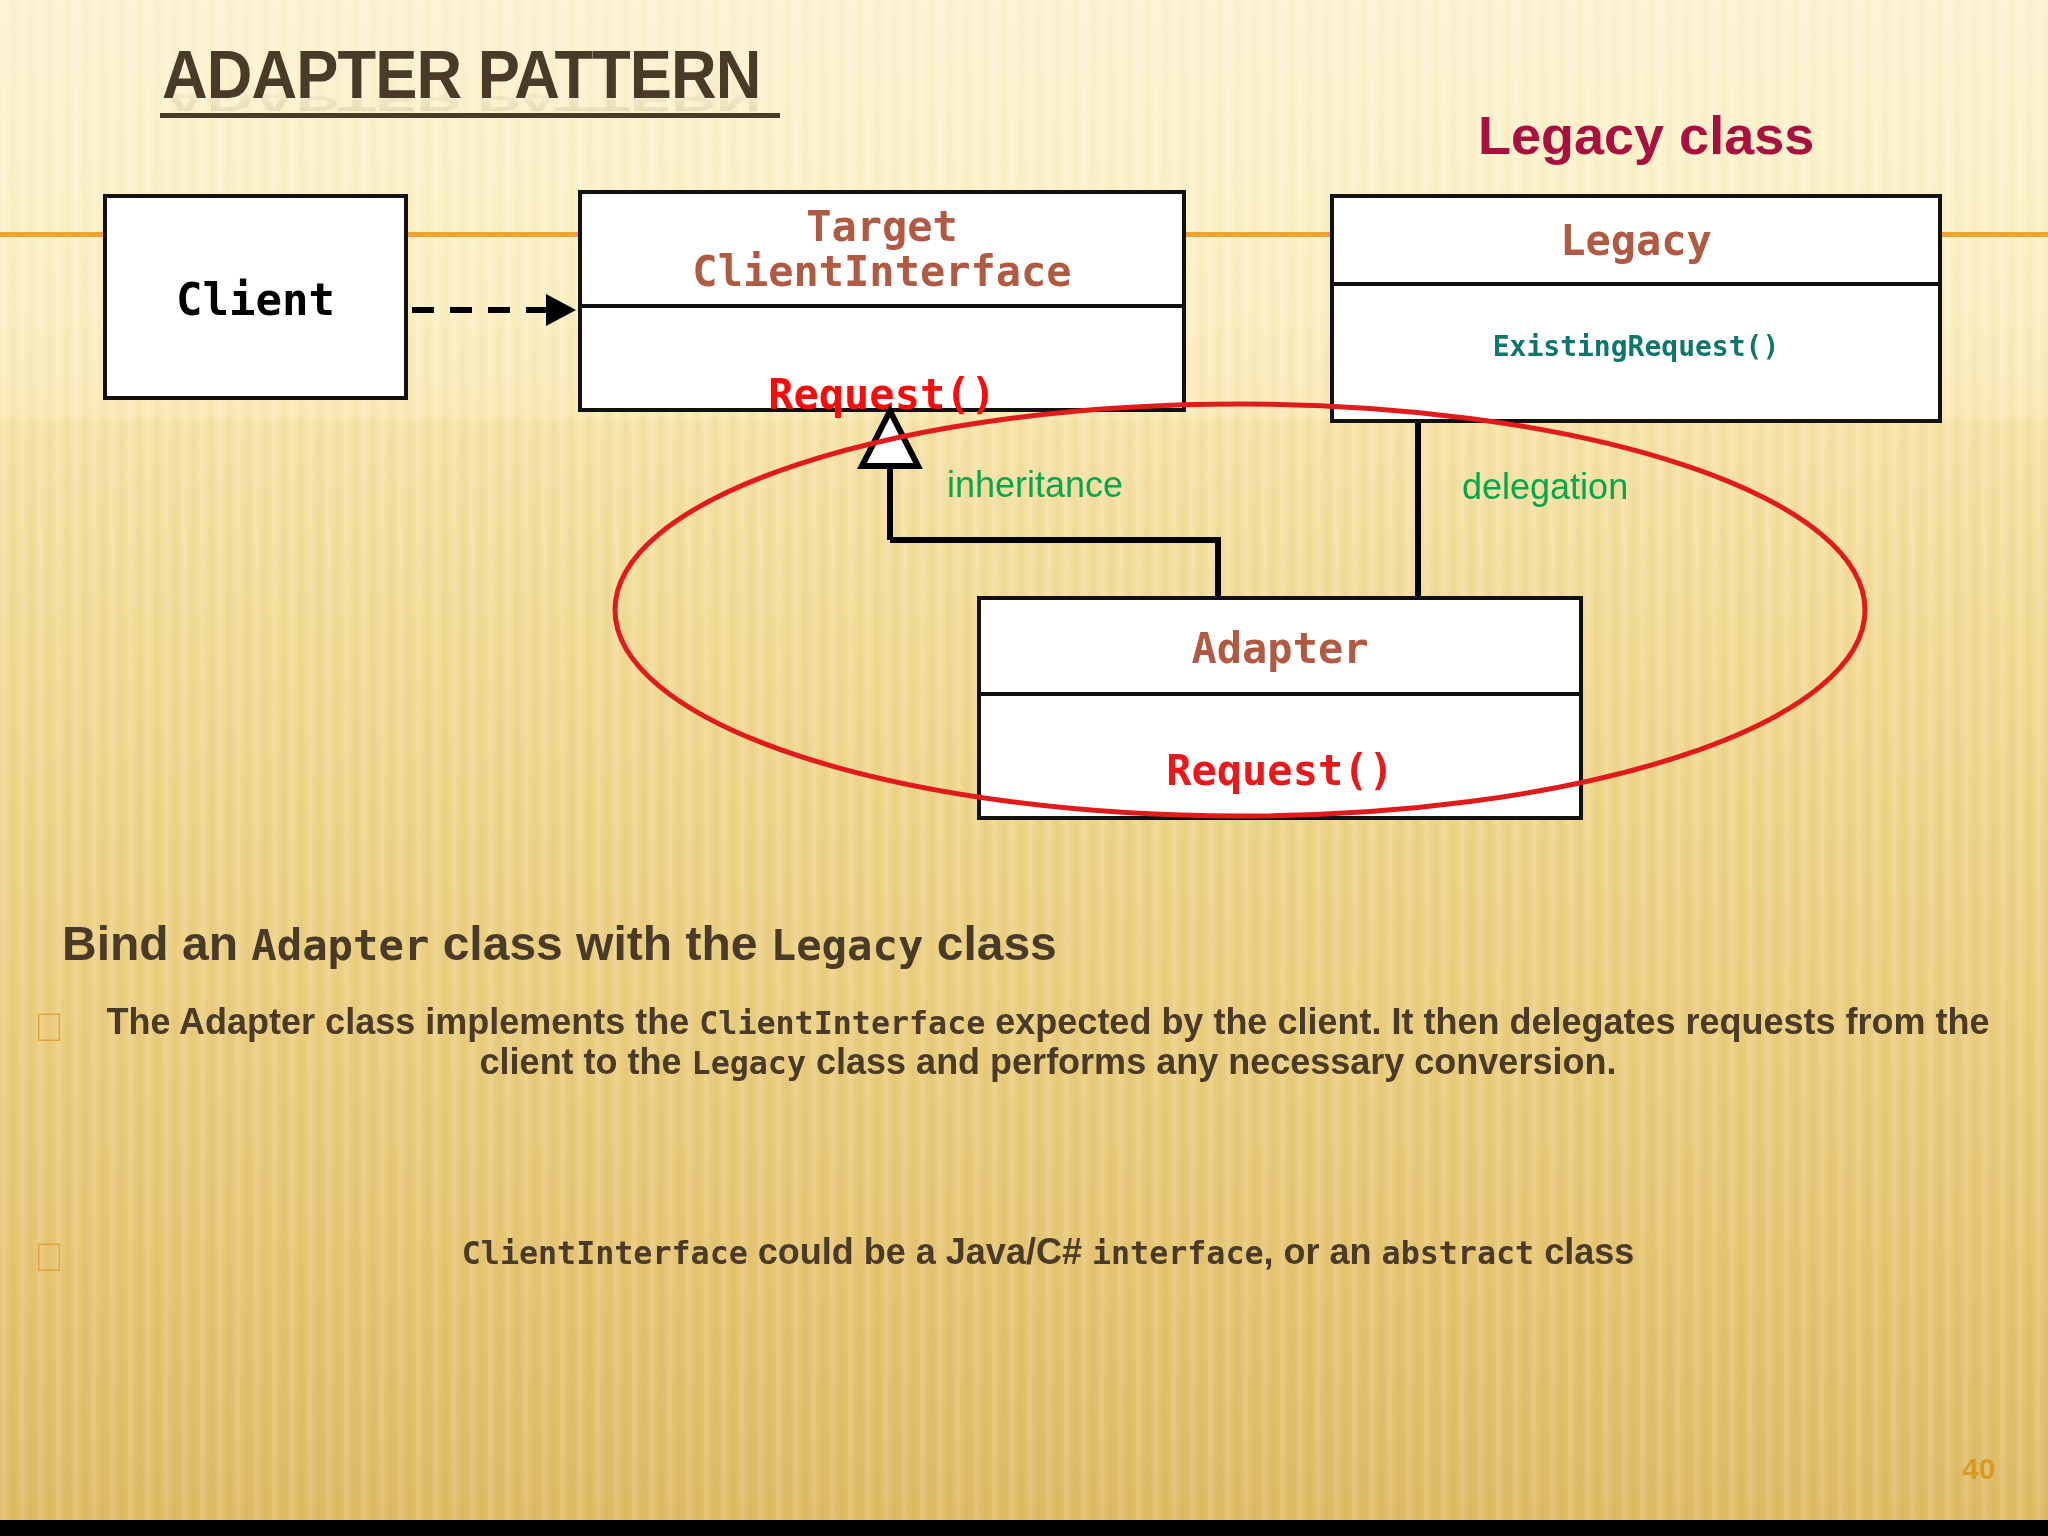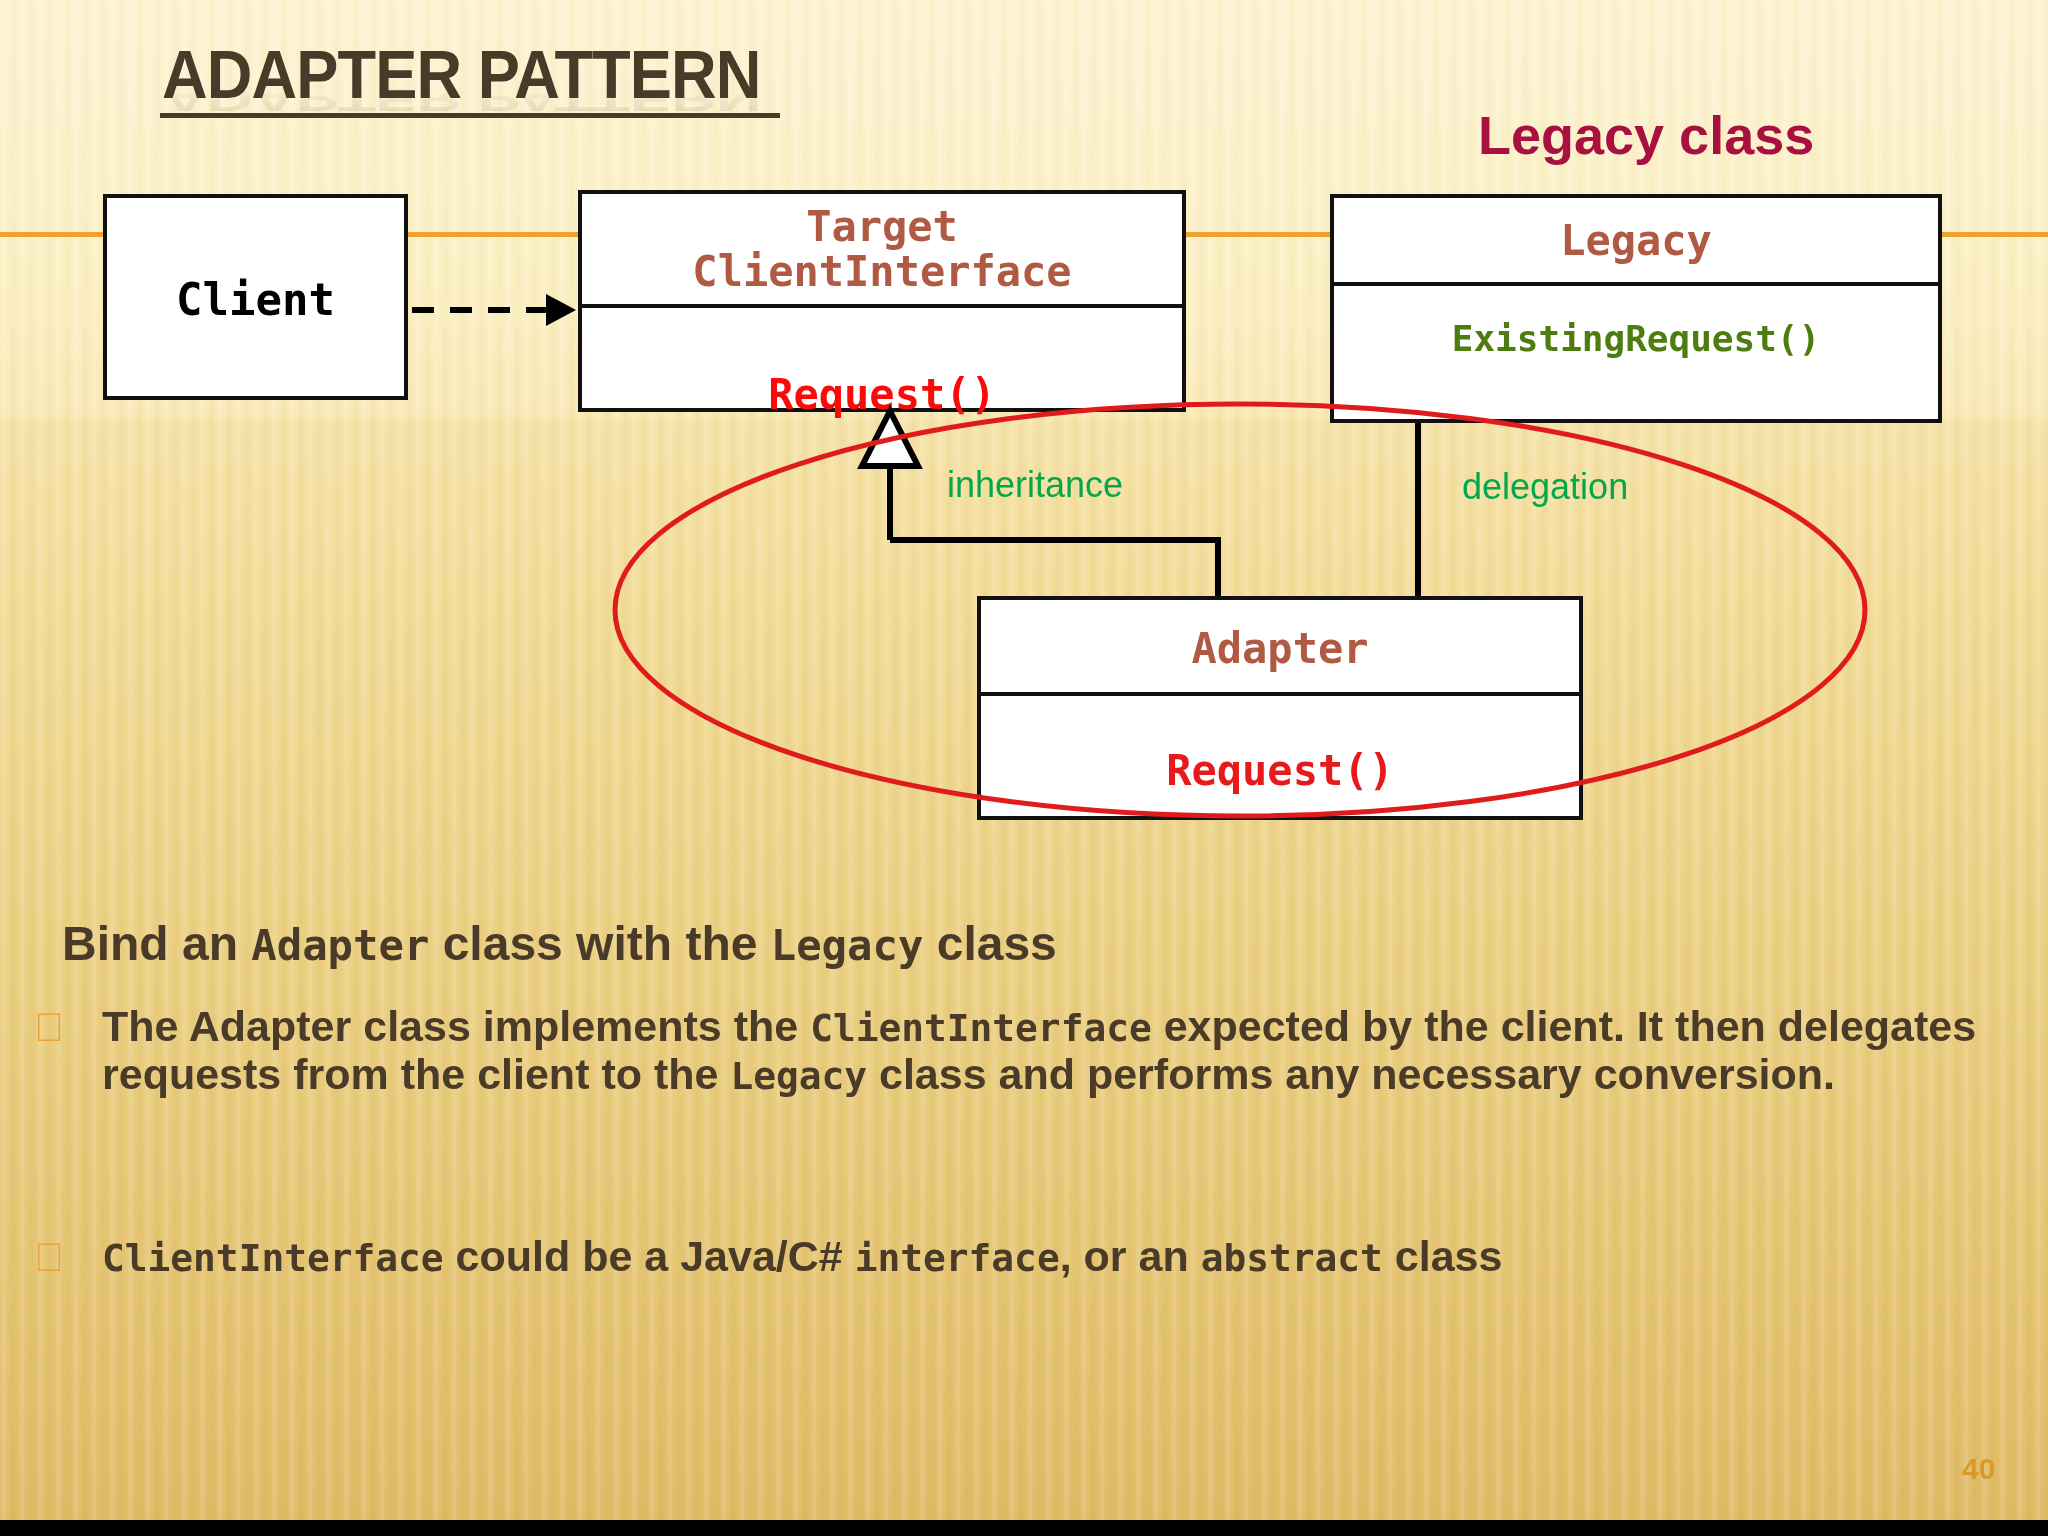--- a/index.html
+++ b/index.html
@@ -167,23 +167,23 @@
     font-size: 42px;
     color: #fb0a0a;
     text-align: center;
   }
 
   
   #box-legacy { left: 1330px; top: 194px; width: 612px; height: 229px; }
   #legacy-name { top: 18px; font-size: 42px; }
   #legacy-sep { top: 84px; }
   #legacy-op {
-    top: 120px;
-    font-size: 36px;
-    color: #4d7c0f;
+    top: 132px;
+    font-size: 28px;
+    color: #0f766e;
   }
 
   
   #box-adapter { left: 977px; top: 596px; width: 606px; height: 224px; }
   #adapter-name { top: 24px; font-size: 42px; }
   #adapter-sep { top: 92px; }
   #adapter-op {
     top: 146px;
     font-size: 42px;
     color: #e8191b;
@@ -258,23 +258,24 @@
     font-size: 40px;
     color: #e8a33d;
     line-height: 1.06;
     padding-top: 4px;
     text-align: left;
   }
   .bullet-text {
     flex: 1 1 auto;
     font-family: "Liberation Sans Narrow", "Liberation Sans", sans-serif;
     font-weight: bold;
-    font-size: 43px;
+    font-size: 36px;
     line-height: 1.12;
     color: #4a3a28;
+    text-align: center;
   }
   #bullet-1 { top: 86px; }
   #bullet-2 { top: 316px; }
 
   
   #page-number {
     position: absolute;
     left: 1962px;
     top: 1452px;
     font-family: "Liberation Sans", sans-serif;

